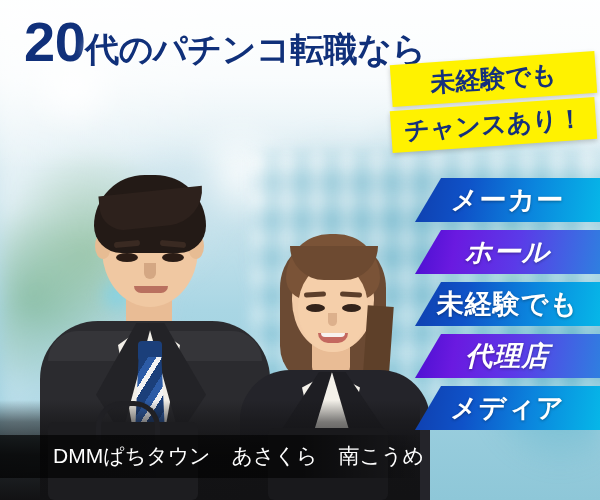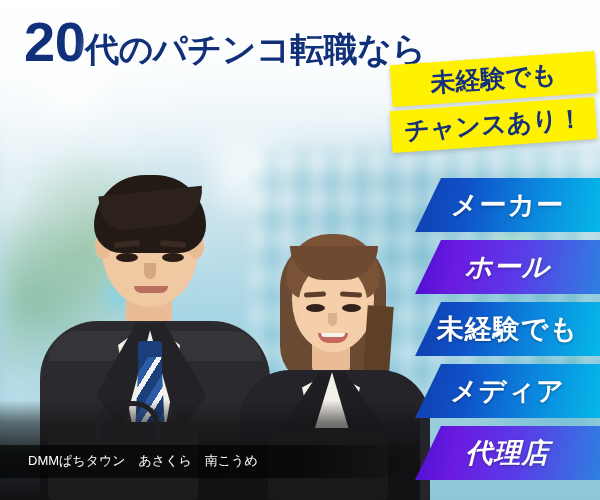--- a/index.html
+++ b/index.html
@@ -131,34 +131,34 @@
     display:block;background:#fff200;color:#15307c;font-weight:bold;
     font-size:25px;line-height:1;padding:8px 12px 9px 12px;white-space:nowrap;text-align:center;
     box-shadow:0 2px 5px rgba(0,0,0,.2);
   }
   .badge-1{transform:rotate(-4deg);margin-bottom:4px;}
   .badge-2{transform:rotate(-4deg);}
 
   
   .cats{position:absolute;right:0;top:178px;width:185px;z-index:22;}
   .cat{
-    position:relative;height:54px;margin-bottom:8px;
+    position:relative;height:44px;margin-bottom:8px;
     display:flex;align-items:center;justify-content:center;
     color:#ffffff;font-weight:bold;font-size:27px;letter-spacing:1px;
     clip-path:polygon(26px 0,100% 0,100% 100%,0 100%);
     text-shadow:0 1px 3px rgba(0,0,0,.35);
   }
   .cat.blue{background:linear-gradient(100deg,#0f3fae 0%,#0f52c8 28%,#0b84dd 62%,#06b7e8 100%);}
   .cat.purple{background:linear-gradient(100deg,#4a0fd0 0%,#6a1ae0 22%,#5b3ae8 55%,#2f7fe0 100%);font-style:italic;}
 
   
   .credit{
     position:absolute;left:0;bottom:22px;width:420px;z-index:24;
     background:linear-gradient(90deg,rgba(0,0,0,.68) 0%,rgba(0,0,0,.6) 72%,rgba(0,0,0,0) 100%);
-    color:#ffffff;font-size:13px;padding:7px 0 8px 28px;white-space:nowrap;box-sizing:border-box;
+    color:#ffffff;font-size:21px;padding:7px 0 8px 53px;white-space:nowrap;box-sizing:border-box;
   }
 </style>
 </head>
 <body>
 
 <div class="banner">
 
   <div class="bg">
     <div class="bg-sky"></div>
     <div class="bg-city"></div>
@@ -226,19 +226,19 @@
 
   <div class="badges">
     <span class="badge badge-1">未経験でも</span>
     <span class="badge badge-2">チャンスあり！</span>
   </div>
 
   <div class="cats">
     <div class="cat blue">メーカー</div>
     <div class="cat purple">ホール</div>
     <div class="cat blue">未経験でも</div>
+    <div class="cat purple">代理店</div>
     <div class="cat blue">メディア</div>
-    <div class="cat purple">代理店</div>
   </div>
 
   <div class="credit">DMMぱちタウン　あさくら　南こうめ</div>
 
 </div>
 
 </body></html>

